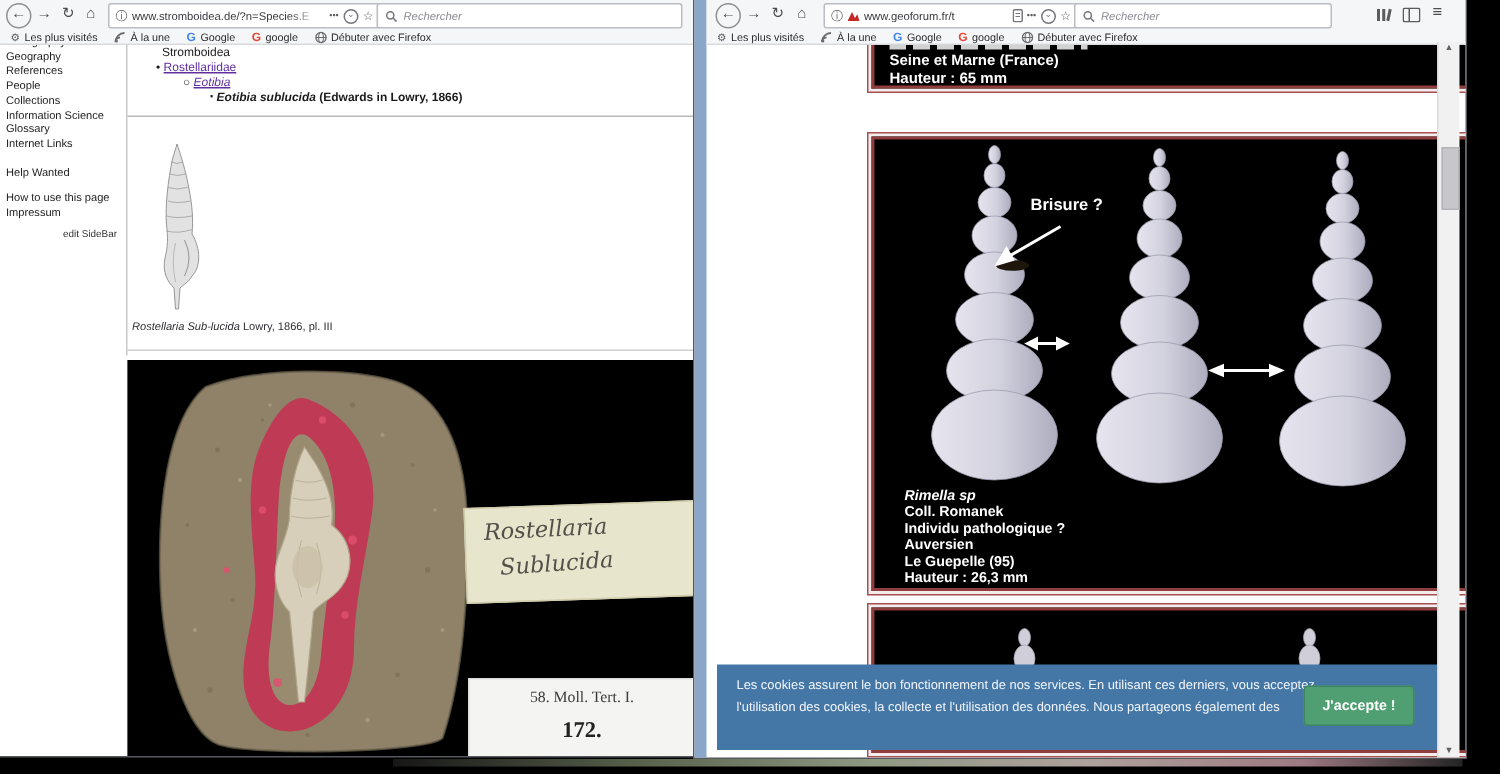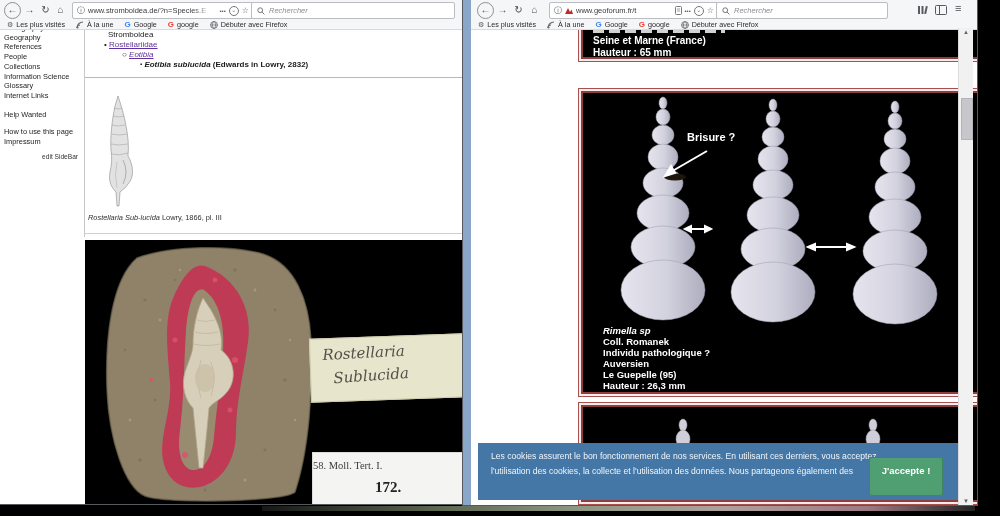--- a/index.html
+++ b/index.html
@@ -30,35 +30,35 @@
   .crumb{position:absolute;left:88px;top:30px;font-size:8px;color:#1a1a1a;margin-left:20px;}
   .lrow{position:absolute;font-size:8px;color:#1a1a1a;white-space:nowrap;}
   .plink{color:#6030a0;text-decoration:underline;}
   .hr1{position:absolute;left:85px;width:377px;height:1px;background:#b9b9bd;}
   .caption{position:absolute;left:88px;top:213px;font-size:7.4px;color:#2f2f33;white-space:nowrap;}
   .photo{position:absolute;left:85px;top:240px;width:378px;height:264px;background:#000;}
   .speclabel{position:absolute;left:310px;top:336px;width:153px;height:62px;background:#e8e5cd;border:1px solid #cfcbab;transform:rotate(-2deg);overflow:hidden;}
   .speclabel .l1{position:absolute;left:12px;top:6px;font-family:"DejaVu Serif",serif;font-style:italic;font-size:15px;color:#53504a;transform:rotate(-1deg);}
   .speclabel .l2{position:absolute;left:22px;top:29px;font-family:"DejaVu Serif",serif;font-style:italic;font-size:15px;color:#53504a;transform:rotate(-2deg);}
   .muslabel{position:absolute;left:312px;top:452px;width:150px;height:52px;background:#f4f4f2;border:1px solid #dcdcda;}
-  .muslabel .m1{position:absolute;left:0;top:7px;width:100%;font-family:"Liberation Serif",serif;font-size:10.5px;color:#3c3c3e;}
+  .muslabel .m1{position:absolute;left:0;top:7px;width:100%;text-align:center;font-family:"Liberation Serif",serif;font-size:10.5px;color:#3c3c3e;}
   .muslabel .m2{position:absolute;left:0;top:26px;width:100%;text-align:center;font-family:"Liberation Serif",serif;font-weight:bold;font-size:15px;color:#222;}
   
   #rw{left:463px;top:0;width:514px;height:505px;z-index:2;border-left:8px solid #8aa7c9;box-sizing:border-box;}
   .redblock{position:absolute;left:107px;width:423px;border:1px solid #a85050;background:#f2ecec;padding:2px;box-sizing:border-box;}
   .redblock .inner{position:relative;border:2px solid #8f3d3d;background:#000;overflow:hidden;height:100%;box-sizing:border-box;}
   .wbold{color:#fff;font-weight:bold;font-size:10px;line-height:12px;white-space:nowrap;}
   .clipline{position:absolute;left:10px;top:0;width:132px;height:3px;background:repeating-linear-gradient(90deg,#e9e9e9 0 11px,transparent 11px 16px);opacity:.9;}
   .annot{position:absolute;left:104px;top:38px;color:#fff;font-weight:bold;font-size:11px;white-space:nowrap;}
   .rimcap{position:absolute;left:20px;top:232px;color:#fff;font-weight:bold;font-size:9.5px;line-height:11px;white-space:nowrap;}
   .rimcap .it{font-style:italic;}
   .cookie{position:absolute;left:7px;top:443px;width:480px;height:57px;background:#4477a6;z-index:8;}
   .ckline{position:absolute;left:13px;color:#f2f5f9;font-size:8.6px;white-space:nowrap;}
   .cklink{text-decoration:underline;color:#eaf1f8;}
-  .ckbtn{position:absolute;right:15px;top:14px;width:74px;height:39px;background:#4f9f73;border-radius:3px;color:#fff;font-weight:bold;font-size:9.5px;text-align:center;line-height:27px;box-shadow:0 0 0 1px #3f8560 inset;}
+  .ckbtn{position:absolute;right:15px;top:14px;width:74px;height:27px;background:#4f9f73;border-radius:3px;color:#fff;font-weight:bold;font-size:9.5px;text-align:center;line-height:27px;box-shadow:0 0 0 1px #3f8560 inset;}
   .sbtrack{position:absolute;left:487px;top:28px;width:14px;height:477px;background:#f1f1f2;border-left:1px solid #dcdcde;z-index:7;}
   .sbthumb{position:absolute;left:2px;top:70px;width:10px;height:40px;background:#c7c7cb;border:1px solid #b3b3b8;}
   .sbarrow{position:absolute;left:0;width:14px;text-align:center;font-size:6px;color:#606065;}
   .sliver{position:absolute;left:262px;top:506px;width:713px;height:5px;background:linear-gradient(90deg,#1a1a1a,#6f7a5f 25%,#a9b49b 45%,#cdbdb8 65%,#b98f9a 85%,#2a2a2a);opacity:.85;z-index:0;}
 </style>
 </head>
 <body>
 
 <div class="stage">
   <div class="sliver"></div>
@@ -132,21 +132,21 @@
     <div class="vline"></div>
 
     <div class="crumb">Stromboidea</div>
     <div class="lrow" style="left:104px;top:40px;">
       <span>•</span>&nbsp;<span class="plink">Rostellariidae</span>
     </div>
     <div class="lrow" style="left:122px;top:50px;">
       <span>○</span>&nbsp;<span class="plink" style="font-style:italic;">Eotibia</span>
     </div>
     <div class="lrow" style="left:140px;top:60px;font-weight:bold;">
-      <span style="font-size:6px;vertical-align:1px;">▪</span>&nbsp;<span style="font-style:italic;">Eotibia sublucida</span><span> (Edwards in Lowry, 2832)</span>
+      <span style="font-size:6px;vertical-align:1px;">▪</span>&nbsp;<span style="font-style:italic;">Eotibia sublucida</span><span> (Edwards in Lowry, 1866)</span>
     </div>
     <div class="hr1" style="top:77px;"></div>
 
     <svg class="abs" style="left:98px;top:92px;" width="40" height="118" viewBox="0 0 40 118">
       <path d="M20,4 C22,10 26,22 28,34 C30,44 31,54 30,64 C36,74 36,86 30,92 C28,96 24,98 22,100 L21,114 L19,114 L18,100 C14,96 10,90 12,80 C14,72 14,66 13,58 C12,46 14,28 17,14 Z" fill="#e2e2e2" stroke="#8c8c8c" stroke-width="0.6"></path>
       <path d="M16,16 Q20,18 24,16" fill="none" stroke="#9a9a9a" stroke-width="0.5"></path>
       <path d="M15,24 Q20,26 26,24" fill="none" stroke="#9a9a9a" stroke-width="0.5"></path>
       <path d="M14,33 Q20,35 27,33" fill="none" stroke="#9a9a9a" stroke-width="0.5"></path>
       <path d="M14,42 Q20,44 29,42" fill="none" stroke="#9a9a9a" stroke-width="0.5"></path>
       <path d="M13,52 Q20,54 30,52" fill="none" stroke="#9a9a9a" stroke-width="0.5"></path>

